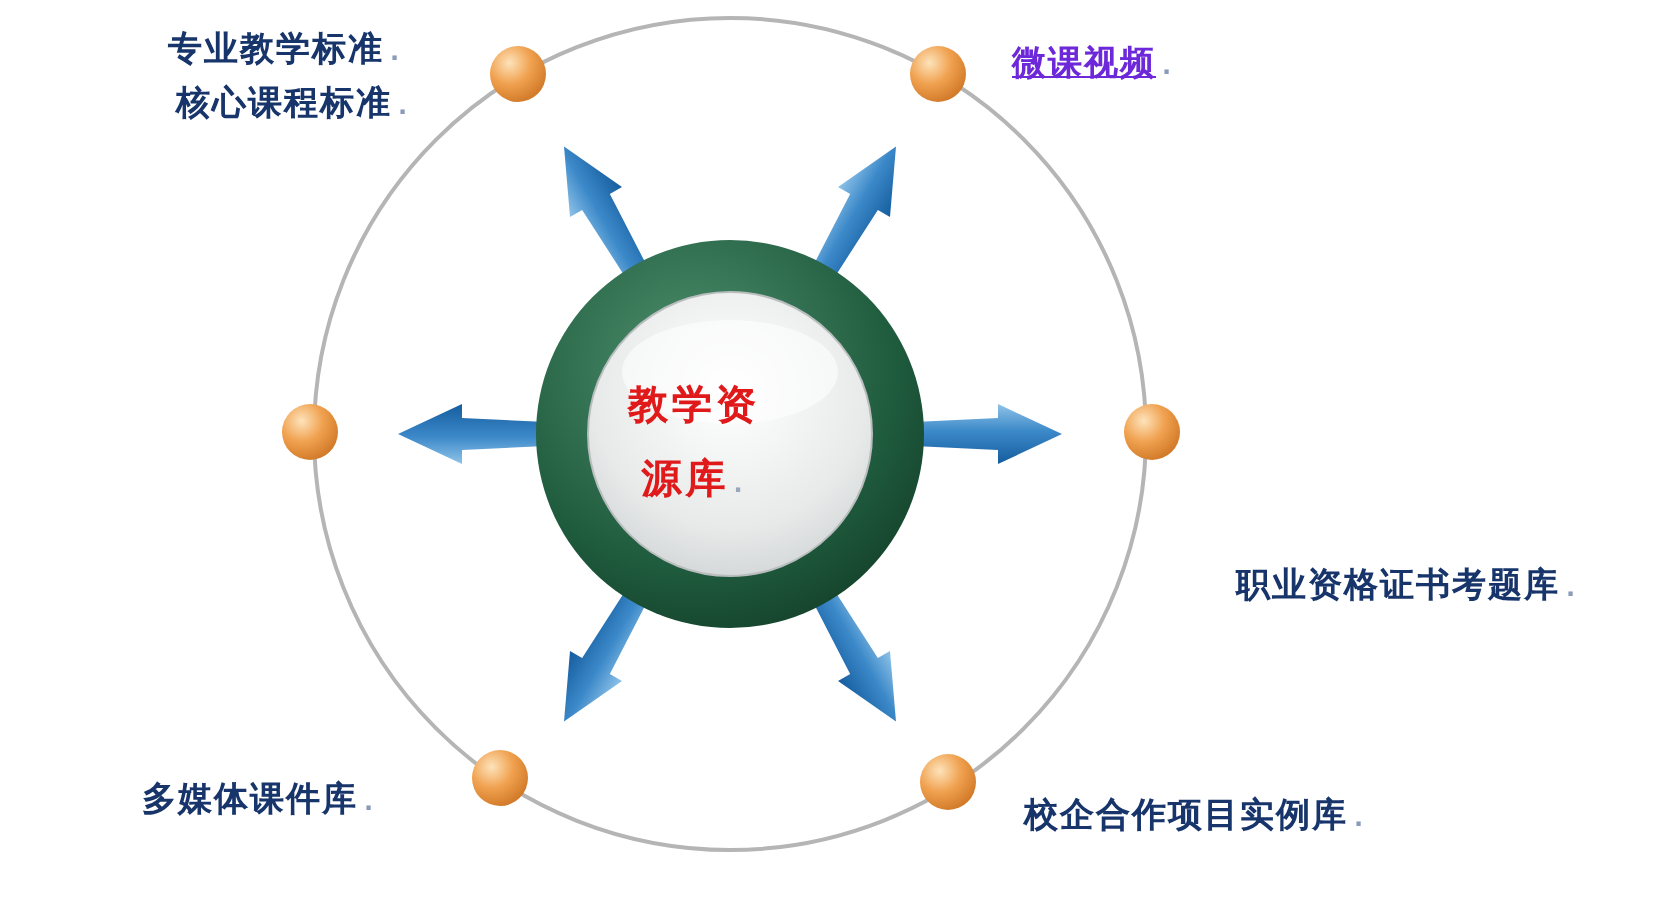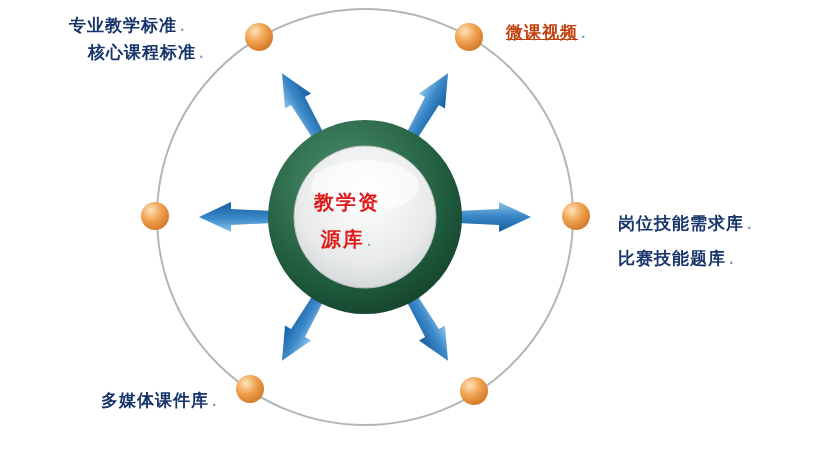--- a/index.html
+++ b/index.html
@@ -21,21 +21,21 @@
     white-space:nowrap;
     line-height:19px;
   }
   .lbl .mark {
     color:#8a9ab8;
     font-size:12px;
     font-weight:bold;
     margin-left:3px;
   }
   .lbl.link span.txt {
-    color:#c2410c;
+    color:#6d28d9;
     text-decoration:underline;
   }
 
   .hub-text {
     position:absolute;
     left:267px; top:184px;
     width:160px;
     text-align:center;
     color:#e01a1a;
     font-weight:bold;
@@ -103,37 +103,37 @@
 
   <div class="hub-text">
     <div>
       <span class="txt">教学资</span>
     </div>
     <div>
       <span class="txt">源库</span><span class="mark">.</span>
     </div>
   </div>
 
-  <div class="lbl" style="left:69px; top:16px;">
+  <div class="lbl" style="left:84px; top:16px;">
     <span class="txt">专业教学标准</span><span class="mark">.</span>
   </div>
   <div class="lbl" style="left:88px; top:43px;">
     <span class="txt">核心课程标准</span><span class="mark">.</span>
   </div>
 
   <div class="lbl link" style="left:506px; top:23px;">
     <span class="txt">微课视频</span><span class="mark">.</span>
   </div>
 
 
-  <div class="lbl" style="left:618px; top:214px;">
-    <span class="txt">岗位技能需求库</span><span class="mark">.</span>
-  </div>
-  <div class="lbl" style="left:618px; top:249px;">
-    <span class="txt">比赛技能题库</span><span class="mark">.</span>
+  <div class="lbl" style="left:618px; top:284px;">
+    <span class="txt">职业资格证书考题库</span><span class="mark">.</span>
   </div>
 
-  <div class="lbl" style="left:101px; top:391px;">
+  <div class="lbl" style="left:71px; top:391px;">
     <span class="txt">多媒体课件库</span><span class="mark">.</span>
   </div>
 
+  <div class="lbl" style="left:512px; top:399px;">
+    <span class="txt">校企合作项目实例库</span><span class="mark">.</span>
+  </div>
 
 </div>
 
 </body></html>

